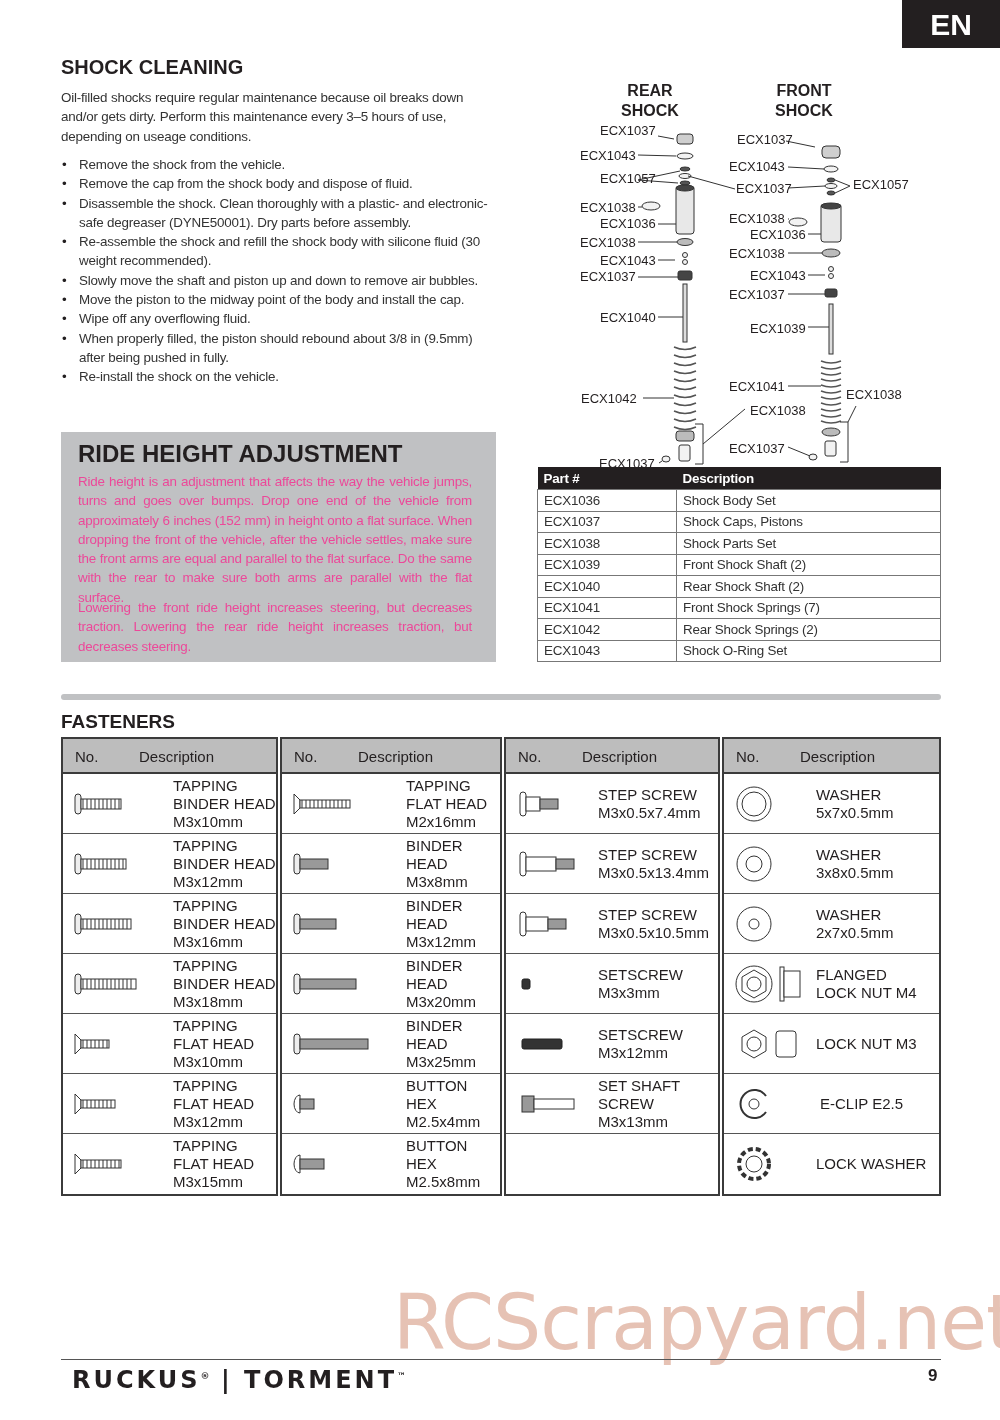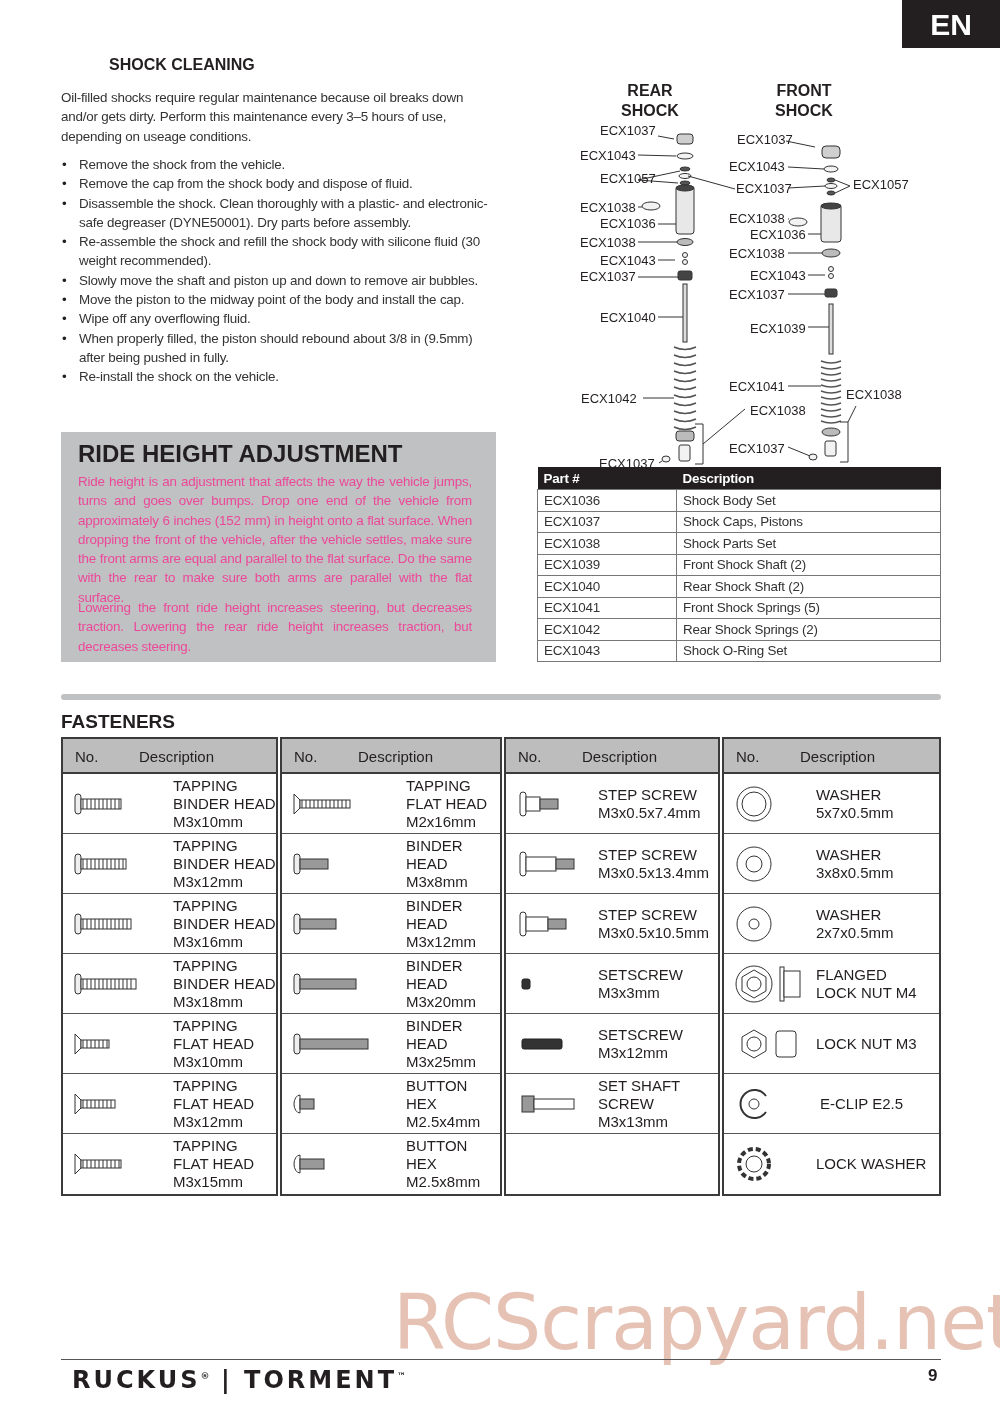--- a/index.html
+++ b/index.html
@@ -1,21 +1,21 @@
 <!DOCTYPE html>
 <html><head>
 <meta charset="utf-8">
 <style>
   html, body { margin:0; padding:0; }
   body { width:1000px; height:1420px; position:relative; background:#fff; font-family:"Liberation Sans", sans-serif; color:#231f20; overflow:hidden; }
   .abs { position:absolute; }
 
   #lang-tab { left:902px; top:0; width:98px; height:48px; background:#231f20; color:#fff; font-weight:bold; font-size:30px; text-align:center; line-height:50px; }
 
-  #sc-title { left:61px; top:56px; font-size:16px; font-weight:bold;margin-left:48px; }
+  #sc-title { left:61px; top:56px; font-size:20px; font-weight:bold; }
   #sc-intro { left:61px; top:88px; width:430px; font-size:13.4px; line-height:19.3px; color:#333; letter-spacing:-0.2px; }
   #sc-bullets { left:61px; top:155px; width:440px; margin:0; padding:0; list-style:none; font-size:13.4px; line-height:19.3px; color:#333; letter-spacing:-0.2px; }
   #sc-bullets li { position:relative; padding-left:18px; }
   #sc-bullets li::before { content:"\2022"; position:absolute; left:1px; top:0; color:#231f20; }
 
   #rh-box { left:61px; top:432px; width:435px; height:230px; background:#c0c1c3; }
   #rh-title { left:78px; top:440px; font-size:24px; font-weight:bold; }
   .rh-p { position:absolute; left:78px; width:394px; font-size:13.4px; line-height:19.3px; text-align:justify; color:#ec4899; letter-spacing:-0.2px; }
   #rh-p1 { top:472px; }
   #rh-p2 { top:598px; }
@@ -217,21 +217,21 @@
     <tr>
         <td>ECX1039</td>
         <td>Front Shock Shaft (2)</td>
       </tr>
     <tr>
         <td>ECX1040</td>
         <td>Rear Shock Shaft (2)</td>
       </tr>
     <tr>
         <td>ECX1041</td>
-        <td>Front Shock Springs (5)</td>
+        <td>Front Shock Springs (7)</td>
       </tr>
     <tr>
         <td>ECX1042</td>
         <td>Rear Shock Springs (2)</td>
       </tr>
     <tr>
         <td>ECX1043</td>
         <td>Shock O-Ring Set</td>
       </tr>
   </tbody>

